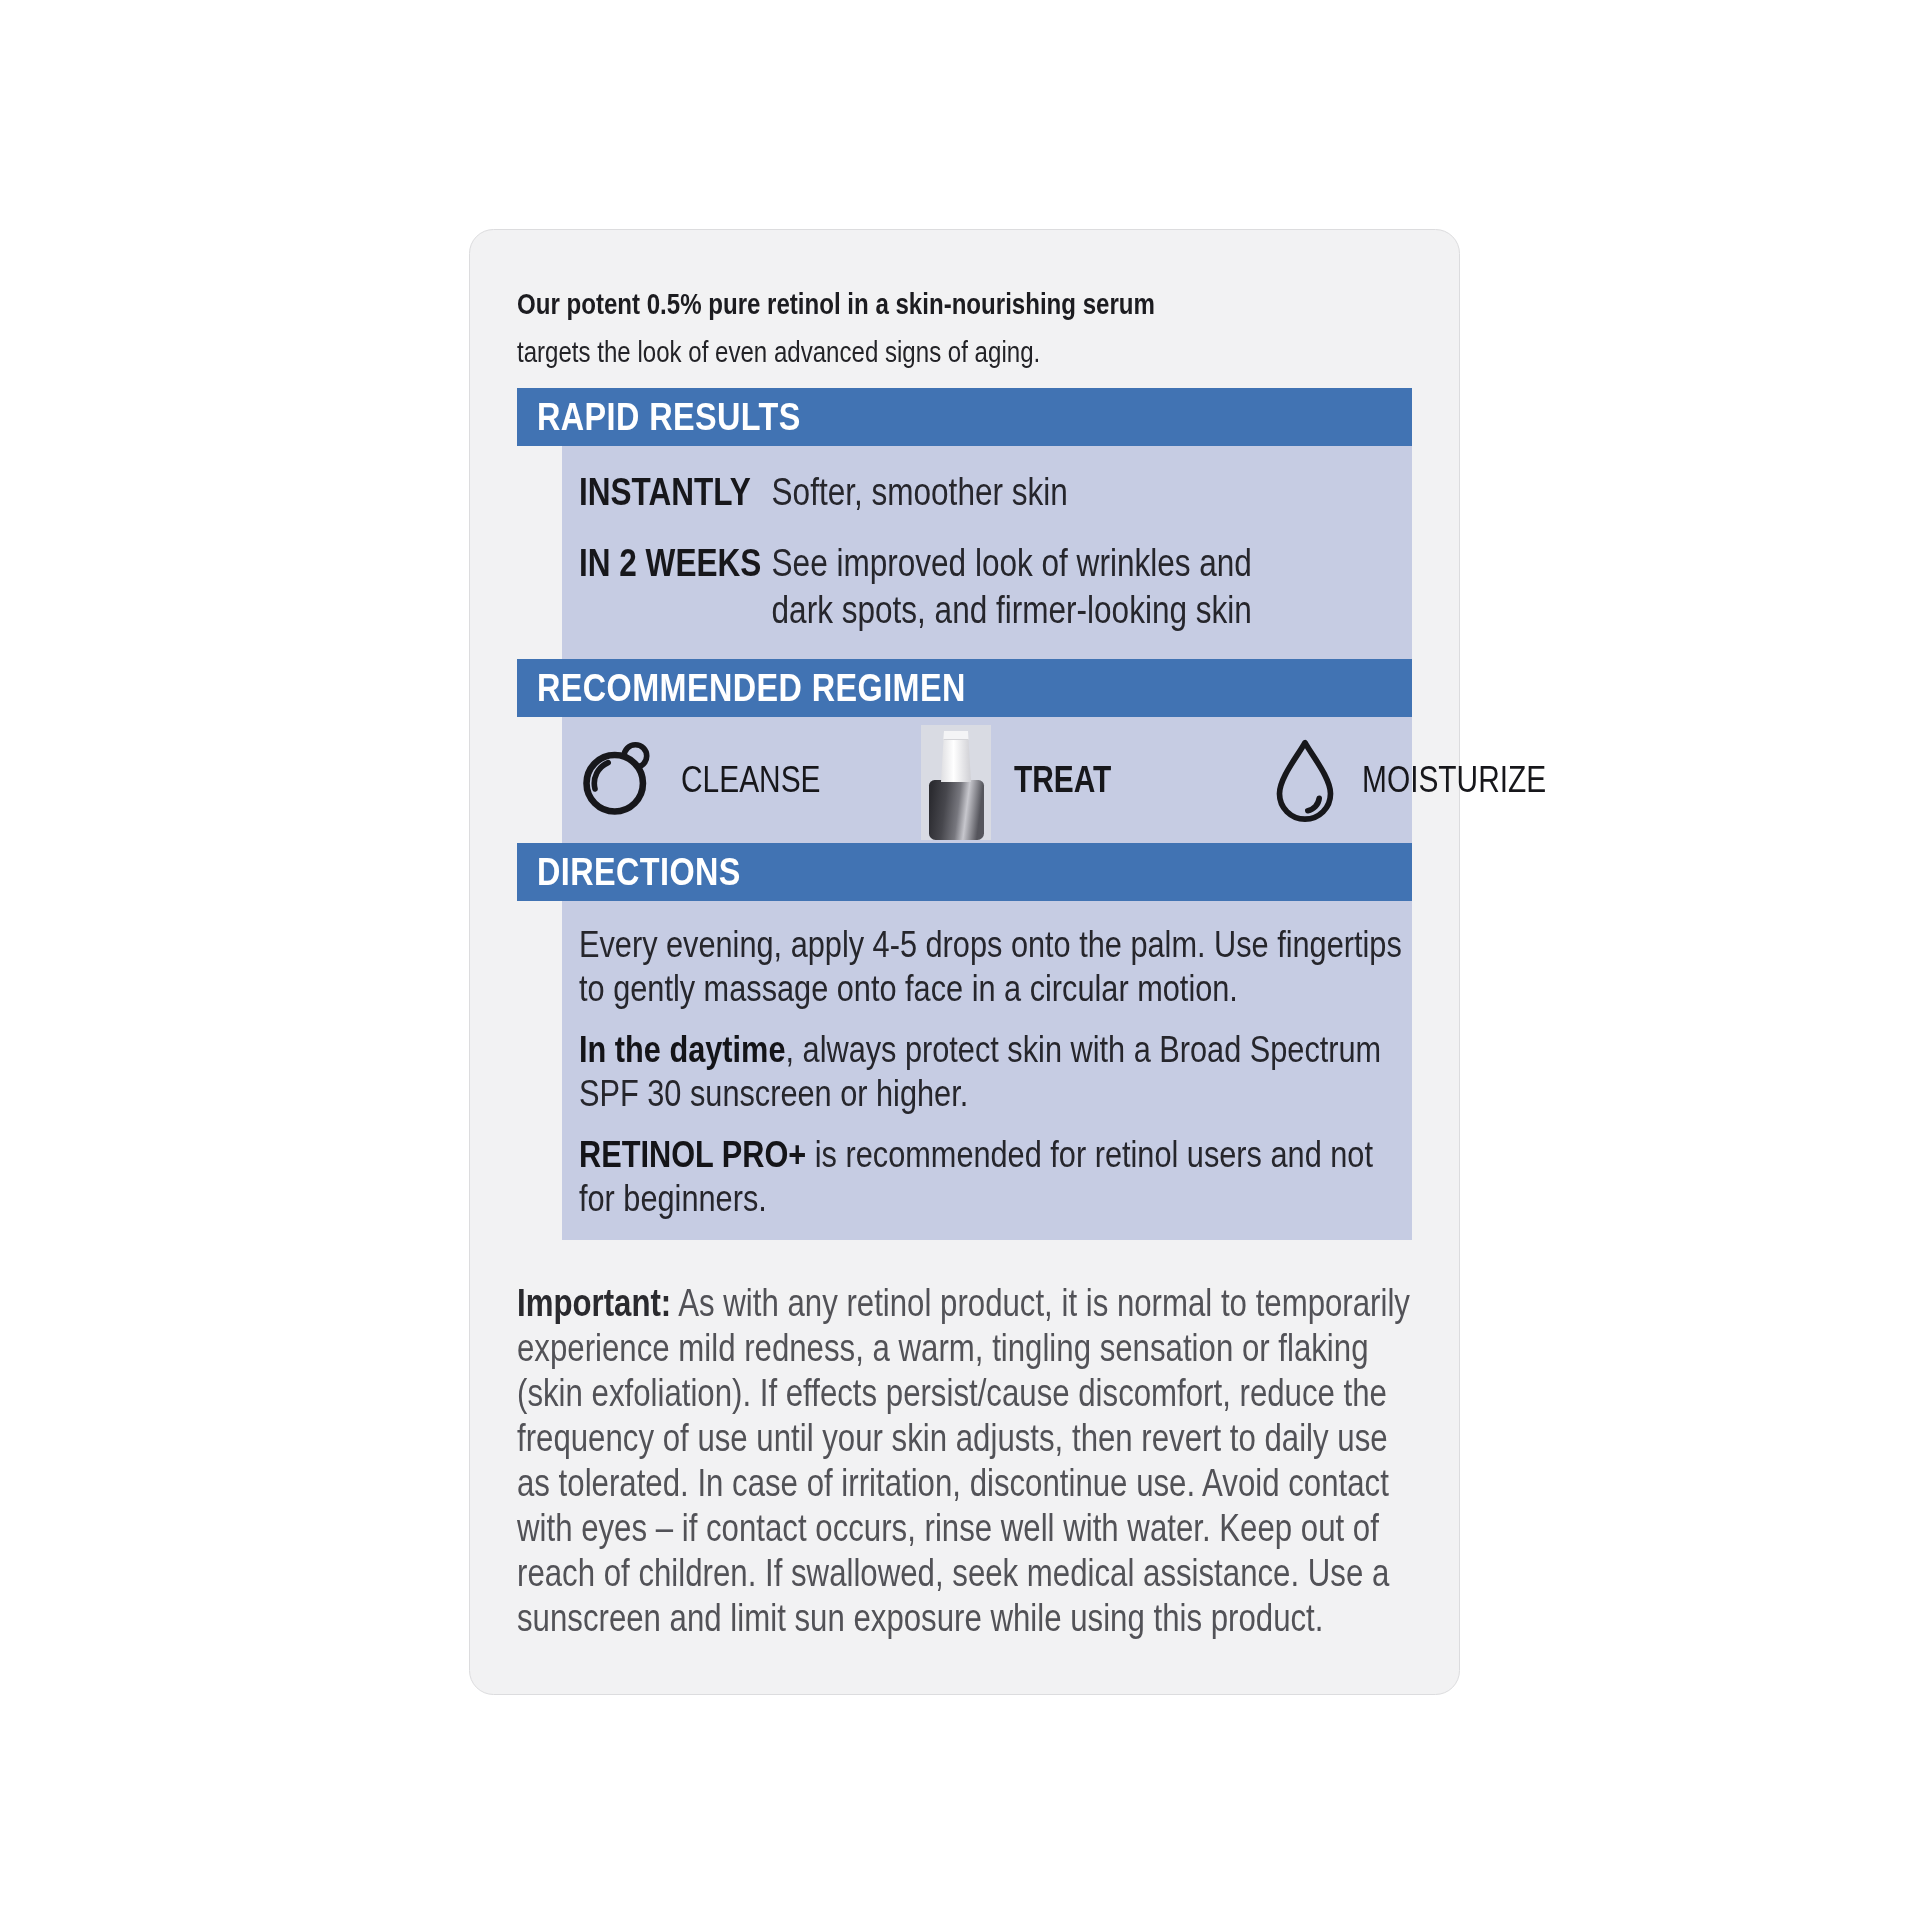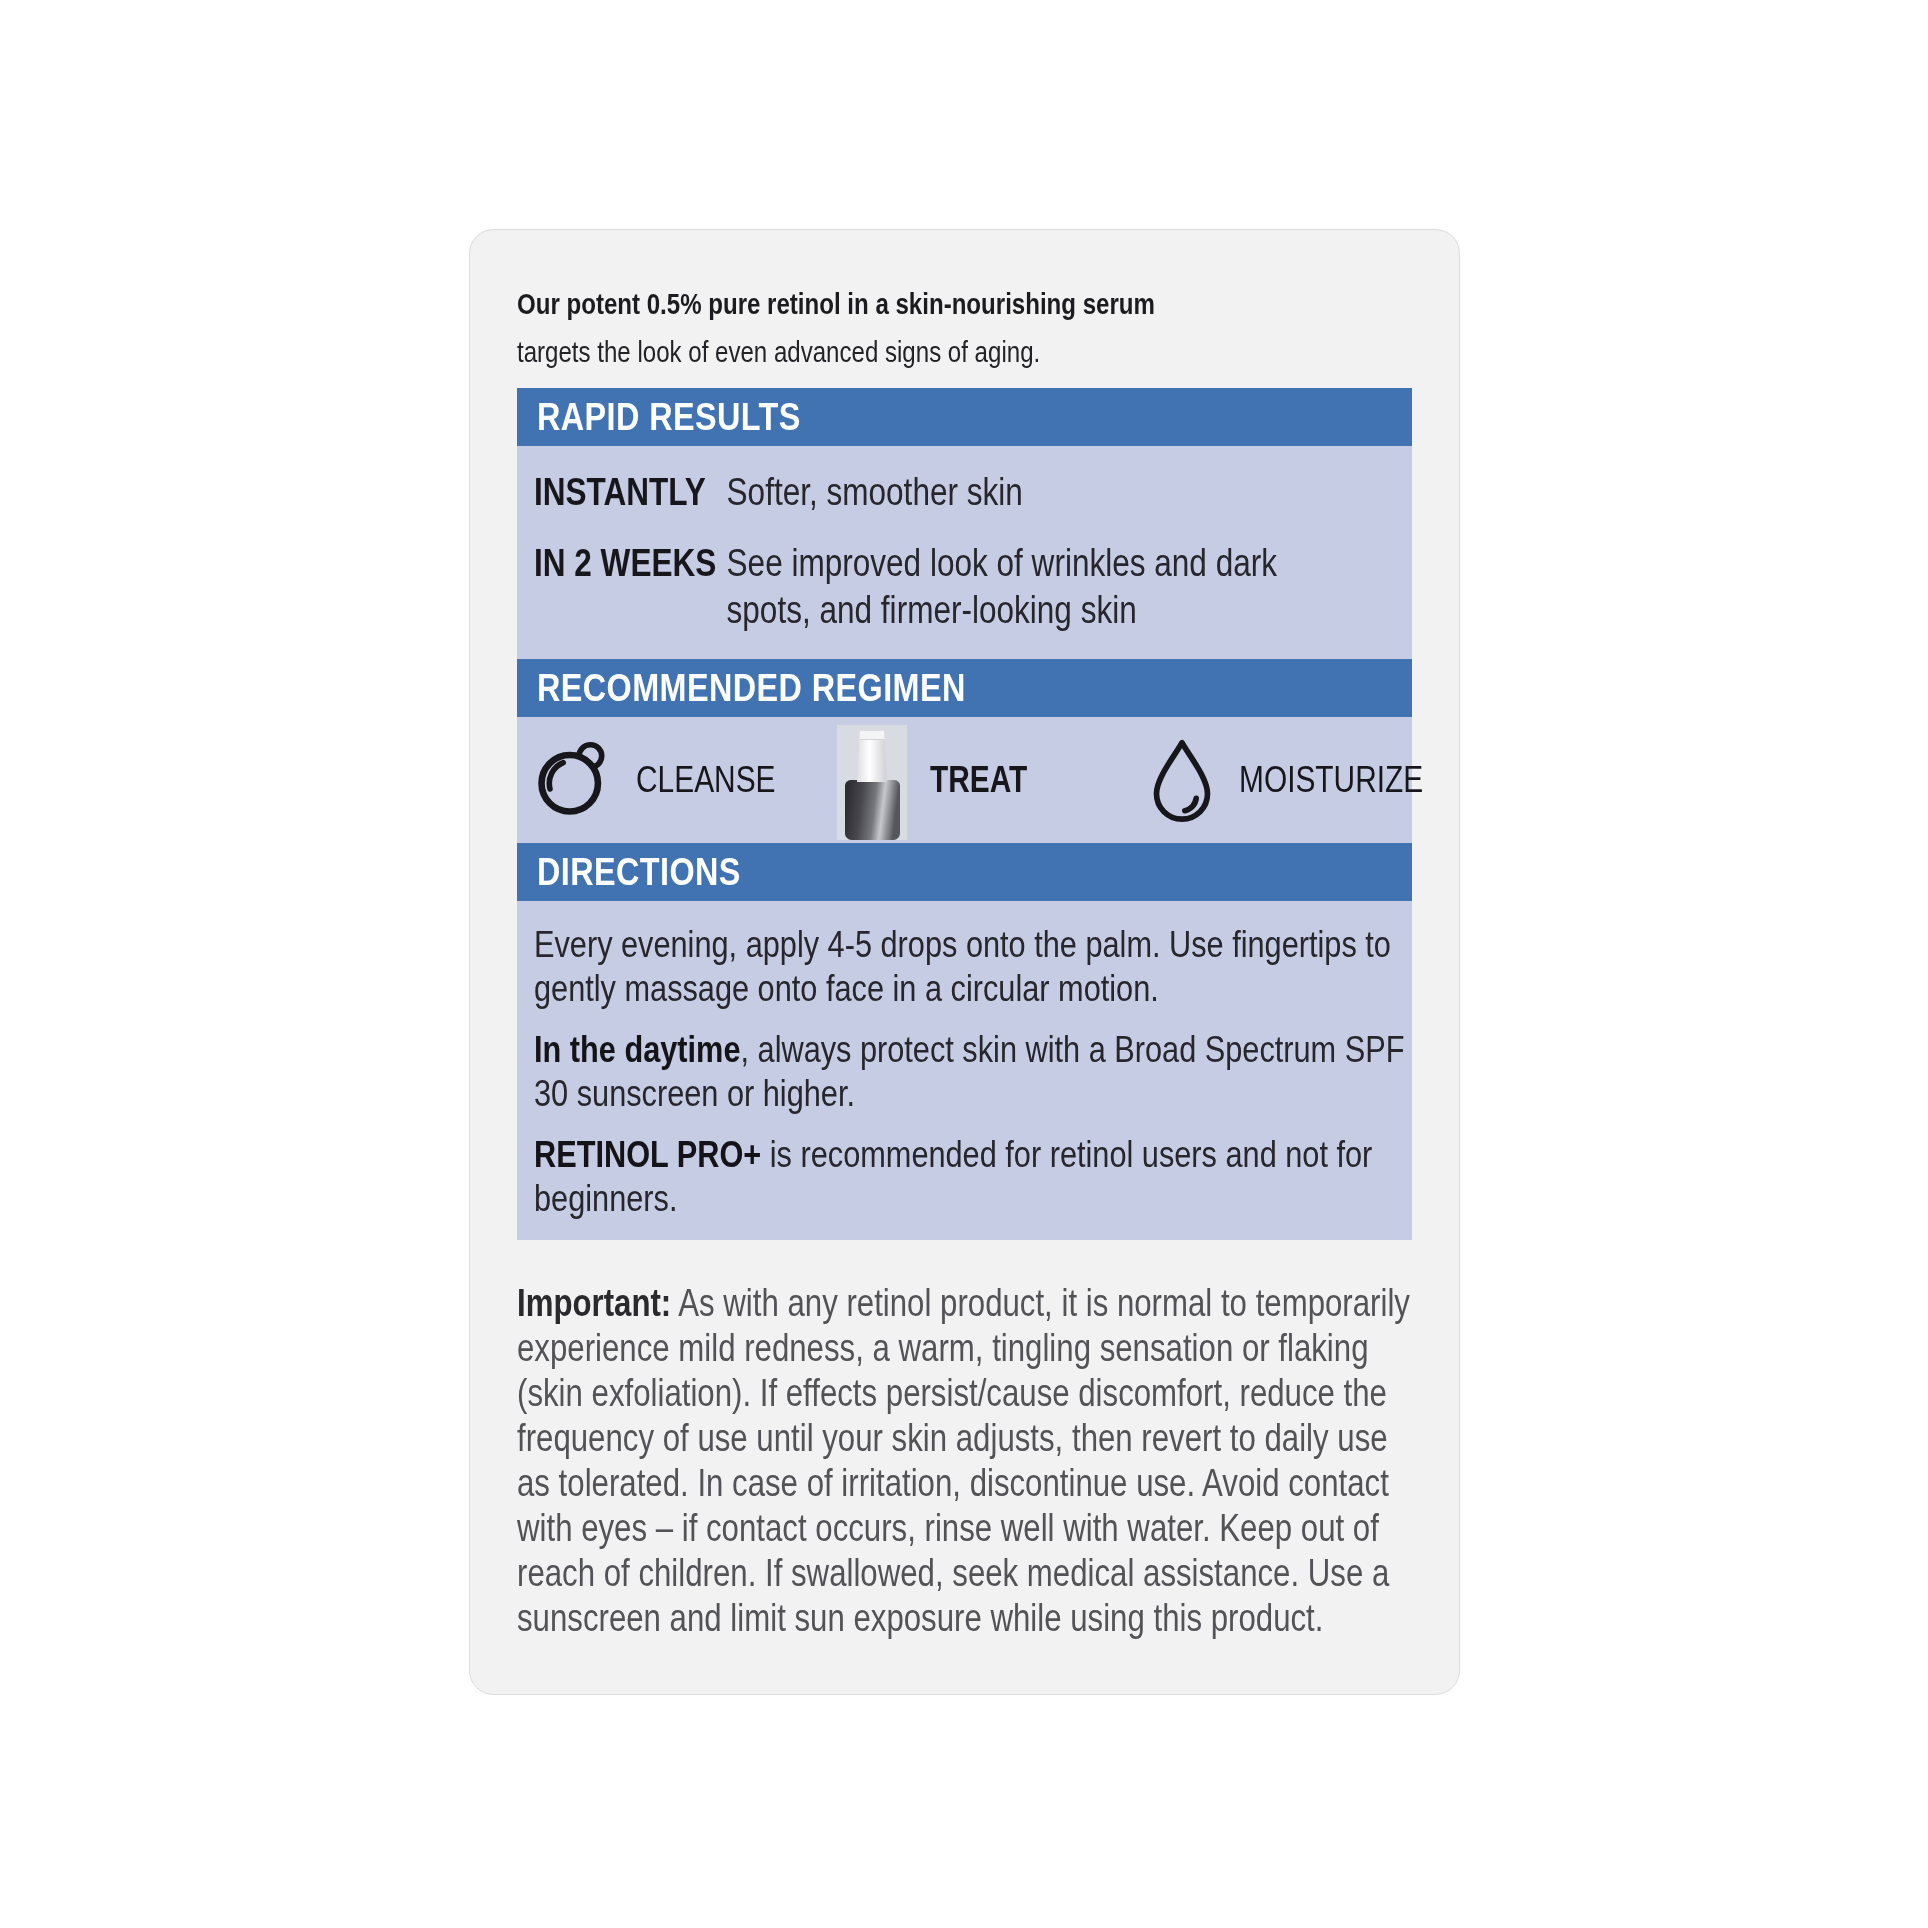--- a/index.html
+++ b/index.html
@@ -18,29 +18,29 @@
   .cxblock80 { transform:scaleX(0.80); transform-origin:0 0; width:125%; }
 
   .intro { margin-top:50px; font-size:29px; line-height:48px; color:#232327; }
   .intro .line { display:block; transform:scaleX(0.83); transform-origin:0 0; white-space:nowrap; }
   .intro .bold { font-weight:bold; color:#1c1c20; }
 
   .bar { height:58px; background:#4173b3; display:flex; align-items:center; padding-left:20px; }
   .bar-first { margin-top:12.2px; }
   .bar .bartext { font-size:39px; font-weight:bold; color:#ffffff; letter-spacing:0.5px; }
 
-  .panel { background:#c6cce3; }
+  .panel { background:#c6cce3;margin-left:45px; }
 
   .p1 { padding:22.6px 0 24.5px 17px; }
   .rrow { display:flex; align-items:flex-start; }
   .rrow + .rrow { margin-top:24.5px; }
   .rlabel { flex:0 0 232px; font-weight:bold; font-size:38px; line-height:47px; color:#17171b; }
   .rval { flex:1; font-size:38px; line-height:47px; color:#26262c; padding-right:132px; }
 
-  .p2 { height:126px; display:flex; align-items:center; padding-left:17px; }
+  .p2 { height:126px; display:flex; align-items:center; padding-left:17px;gap:39px; }
   .step { display:flex; align-items:center; }
   .step-cleanse { flex:0 0 303px; }
   .step-treat { flex:0 0 311px; }
   .step-moisturize { flex:1; }
   .steplabel { font-size:36px; color:#17171b; margin-left:22.6px; }
   .steplabel.bold { font-weight:bold; }
   .icon-svg { display:block; }
 
   .bottle-thumb { width:70px; height:115px; background:#d9dbe3; position:relative; display:flex; flex-direction:column; align-items:center; justify-content:flex-end; margin-top:5.6px; }
   .bottle-cap { width:30px; height:51px; background:linear-gradient(90deg,#dfdfe2,#ffffff 42%,#cfcfd4); border-radius:4.7px 4.7px 0 0; clip-path:polygon(10% 0,90% 0,100% 100%,0 100%); }

